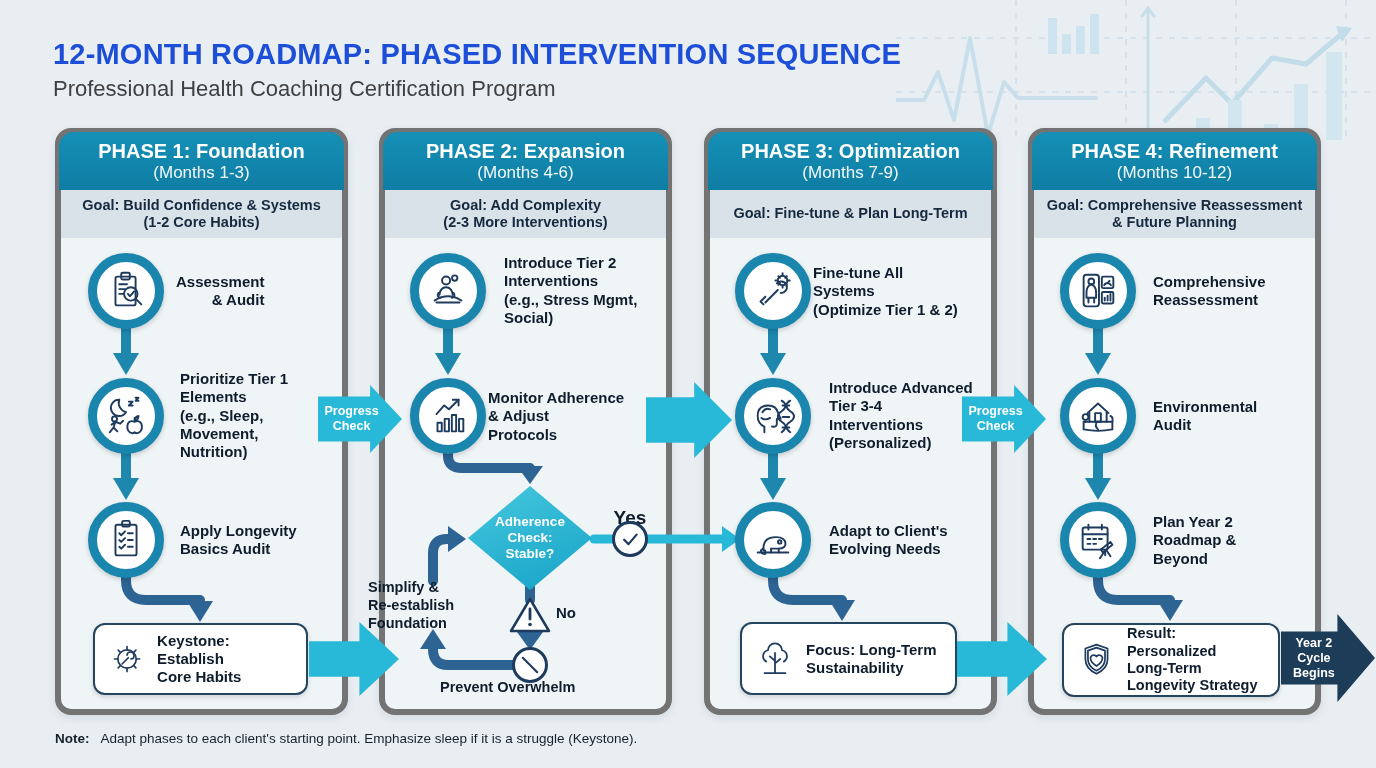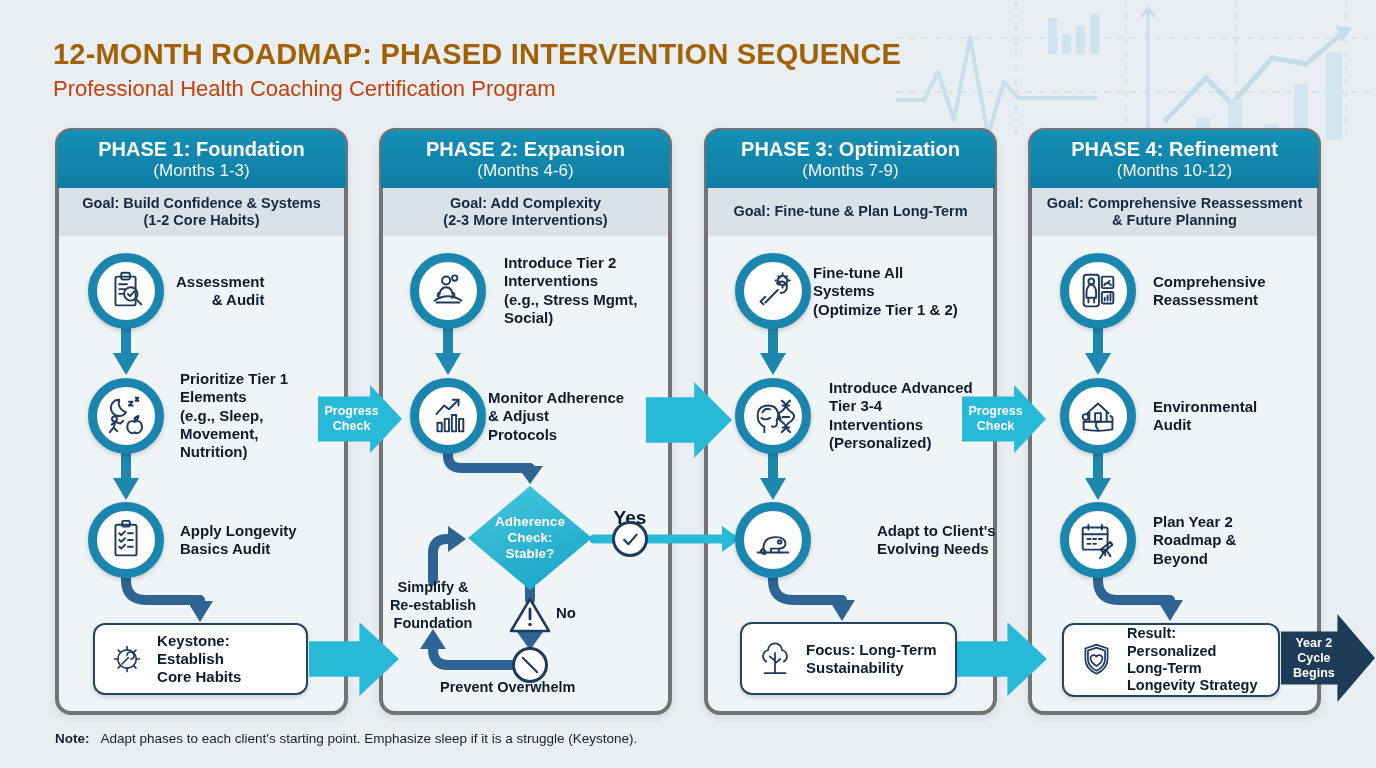--- a/index.html
+++ b/index.html
@@ -1,23 +1,23 @@
 <!DOCTYPE html>
 <html><head>
 <meta charset="utf-8">
 <style>
   html,body{margin:0;padding:0}
   body{width:1376px;height:768px;position:relative;overflow:hidden;
        background:#e9eef2;font-family:"Liberation Sans",sans-serif;color:#0e1c2c}
   .pre{white-space:pre-line}
   
-  .title{position:absolute;left:53px;top:38px;font-size:29px;font-weight:bold;color:#a16207;letter-spacing:.2px;z-index:6}
-  .subtitle{position:absolute;left:53px;top:76px;font-size:22px;color:#c2410c;z-index:6}
+  .title{position:absolute;left:53px;top:38px;font-size:29px;font-weight:bold;color:#1d4ed8;letter-spacing:.2px;z-index:6}
+  .subtitle{position:absolute;left:53px;top:76px;font-size:22px;color:#404040;z-index:6}
   
-  .col{position:absolute;top:128px;width:293px;height:587px;border:4px solid #737373;border-radius:16px;
+  .col{position:absolute;top:128px;width:293px;height:587px;border:6px solid #737373;border-radius:16px;
        background:#eff4f7;box-shadow:0 3px 8px rgba(20,60,90,.10);z-index:1;box-sizing:border-box}
   .col-head{height:58px;margin:-2px -2px 0;background:linear-gradient(#1590b6,#0f7da4);
        border-radius:15px 15px 0 0;color:#fff;text-align:center;display:flex;flex-direction:column;justify-content:center}
   .col-head .t1{font-size:20px;font-weight:bold;line-height:1.15}
   .col-head .t2{font-size:17px;opacity:.95;line-height:1.15}
   .goal{height:48px;margin:0 -0px;background:#d9e2e9;display:flex;align-items:center;justify-content:center;
        text-align:center;font-weight:bold;font-size:14.5px;color:#16293e;line-height:1.2;white-space:pre-line}
   
   .node{position:absolute;width:76px;height:76px;border-radius:50%;background:#fff;border:9px solid #1b86ad;
        box-shadow:0 2px 5px rgba(0,0,0,.18);display:flex;align-items:center;justify-content:center;z-index:4;box-sizing:border-box}
@@ -251,21 +251,21 @@
 &amp; Adjust
 Protocols</div>
 
 <div class="diamond">
   <div style="white-space: pre-line;">Adherence
 Check:
 Stable?</div>
 </div>
 <div class="flab" style="left: 600px; top: 507px; width: 60px; text-align: center; font-size: 19px; white-space: pre-line;">Yes</div>
 <div class="flab" style="left: 556px; top: 604px; font-size: 15px; white-space: pre-line;">No</div>
-<div class="flab pre" style="left: 368px; top: 578px; width: 130px; text-align: center; font-size: 14.5px; line-height: 1.25; white-space: pre-line;">Simplify &amp;
+<div class="flab pre" style="left: 368px; top: 578px; width: 130px; text-align: left; font-size: 14.5px; line-height: 1.25; white-space: pre-line;">Simplify &amp;
 Re-establish
 Foundation</div>
 <div class="flab" style="left: 440px; top: 679px; width: 180px; font-size: 14.5px; white-space: pre-line;">Prevent Overwhelm</div>
 
 <div class="mini" style="left:612px;top:521px">
   <svg class="ic" width="22" height="22" viewBox="0 0 30 30" style="stroke-width:3">
       <polyline points="7,16 13,22 24,9"></polyline>
     </svg>
 </div>
 <div style="position:absolute;left:508px;top:596px;z-index:5">
@@ -312,21 +312,21 @@
 
 <div class="node" style="left:735px;top:502px">
   <svg class="ic" width="46" height="46" viewBox="0 0 48 48">
     <line x1="8" y1="37" x2="40" y2="37"></line>
     <path d="M14 33 q0-12 13-12 q10 0 10 7 q0 5-7 5 h-8"></path>
     <circle cx="31" cy="26" r="1.8"></circle>
     <path d="M14 33 q-5 2-1 5 q4 2 3-2 q0-2-2-1"></path>
     <path d="M22 33 v4 M30 33 v4"></path>
   </svg>
 </div>
-<div class="step-label" style="left: 829px; top: 540px; white-space: pre-line; margin-left: 48px;">Adapt to Client's
+<div class="step-label" style="left: 829px; top: 540px; white-space: pre-line;">Adapt to Client's
 Evolving Needs</div>
 
 <div class="box" style="left:740px;top:622px;width:217px;height:73px">
   <svg class="ic" width="42" height="42" viewBox="0 0 48 48">
     <path d="M14 27 a7 7 0 0 1 2-13 a8 8 0 0 1 16 0 a7 7 0 0 1 2 13"></path>
     <path d="M24 17 V40 M24 26 l-6-5 M24 29 l6-5"></path>
     <line x1="12" y1="40" x2="36" y2="40"></line>
   </svg>
   <div style="white-space: pre-line;">Focus: Long-Term
 Sustainability</div>

